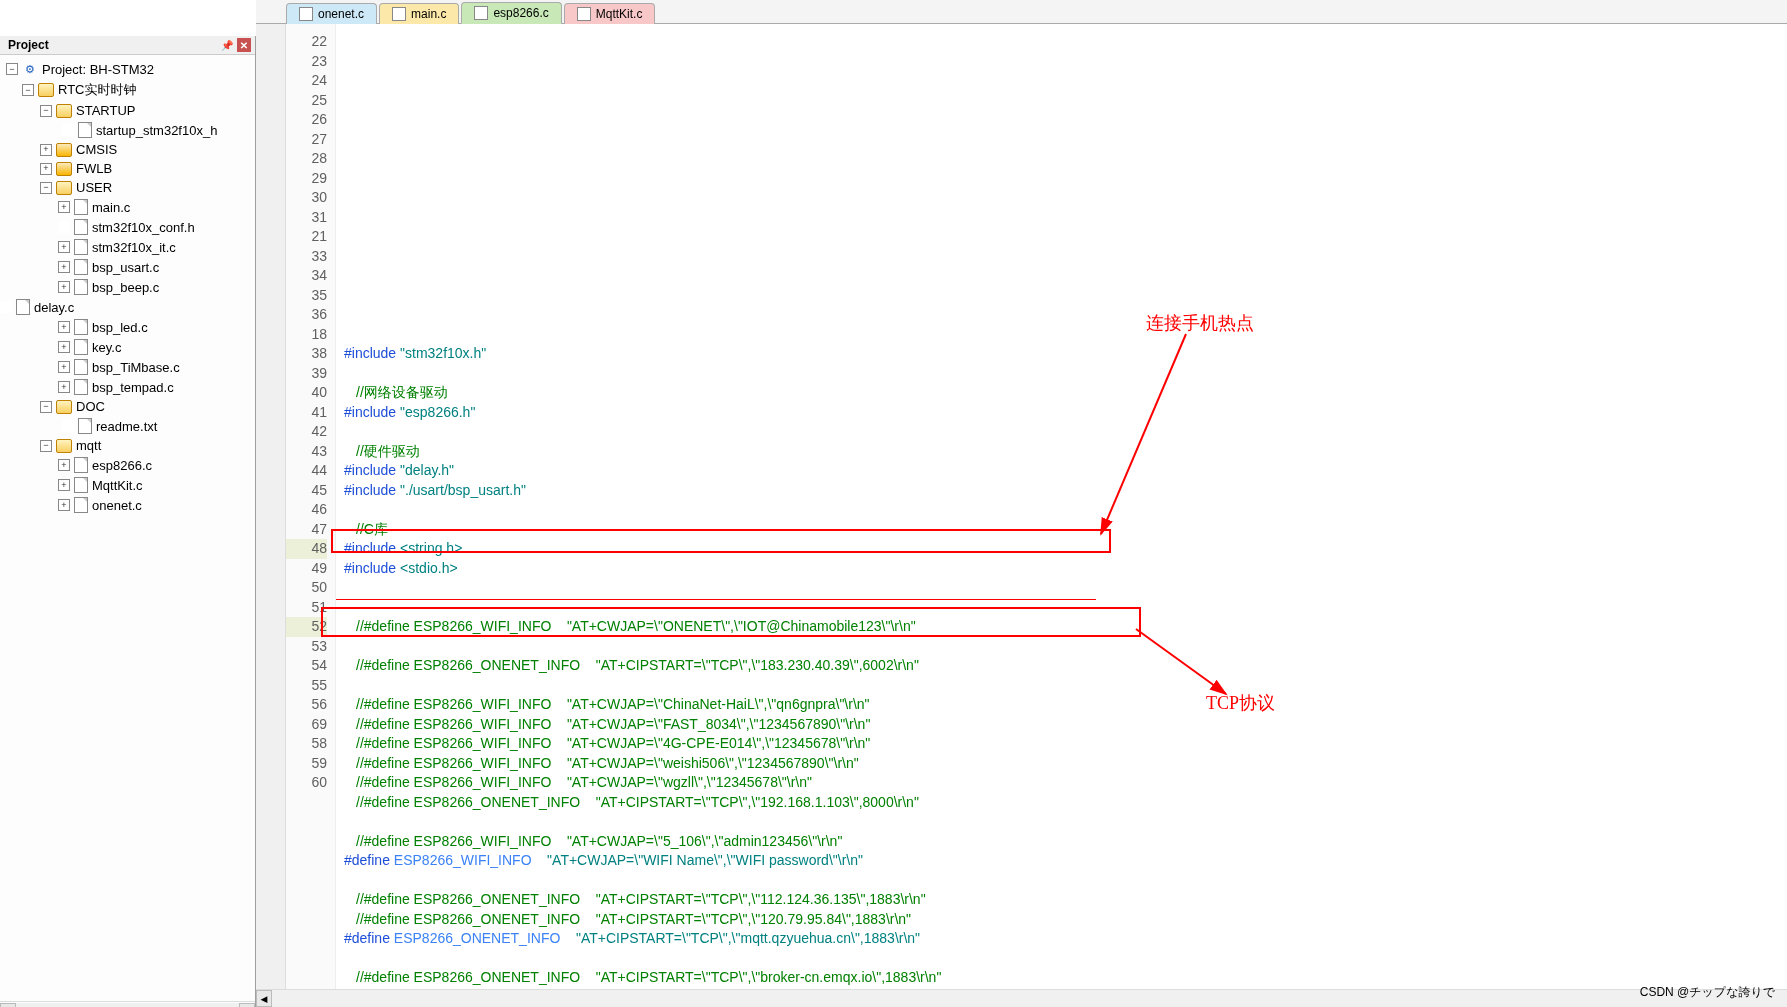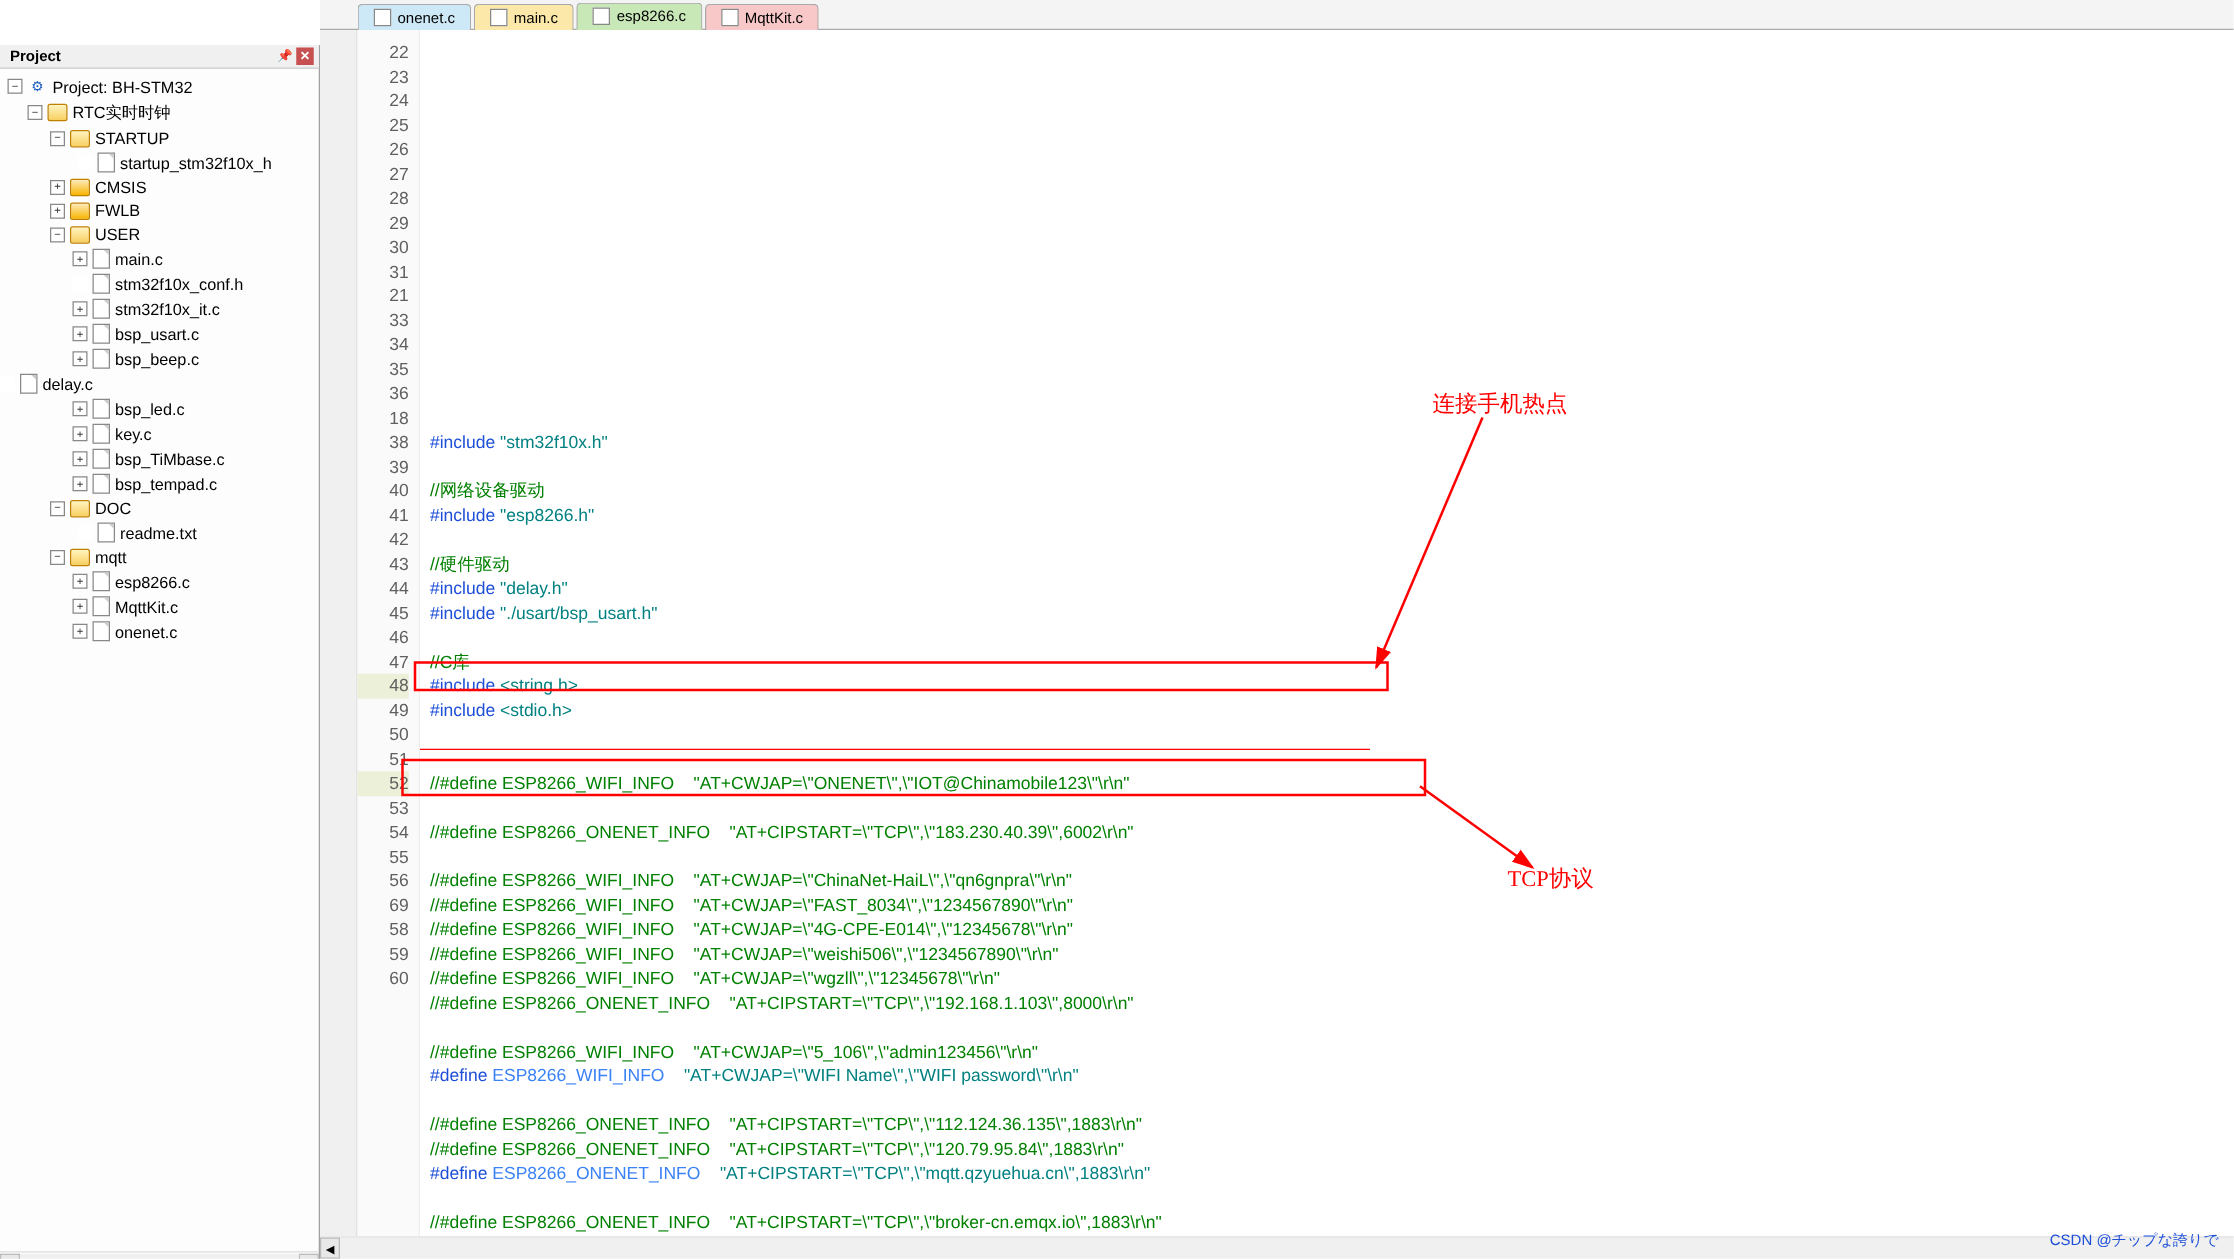--- a/index.html
+++ b/index.html
@@ -41,31 +41,31 @@
 .tab-main { background: #fce8a8; }
 .tab-esp { background: #c8e8b8; border-bottom: 1px solid #c8e8b8; }
 .tab-mqtt { background: #f8c8c8; }
 
 .code-area { flex: 1; display: flex; font-family: Consolas, monospace; font-size: 14px; overflow: hidden; background: #fff; position: relative; }
 .gutter-bg { width: 30px; background: #f0f0f0; border-right: 1px solid #ddd; }
 .line-numbers { width: 50px; text-align: right; padding: 8px 8px 0 0; color: #606060; background: #fafafa; border-right: 1px solid #eee; line-height: 19.5px; }
 .line-numbers div { height: 19.5px; }
 .code-content { flex: 1; padding: 8px 0 16px 8px; line-height: 19.5px; white-space: pre; position: relative; }
 .code-line { height: 19.5px; }
-.comment { color: #008000; }
+.comment { color: #008000; margin-left: 12px; }
 .preproc { color: #1d4ed8; }
 .string { color: #008080; }
 .ident { color: #3b82f6; }
 
 
 .red-box { position: absolute; border: 2px solid red; pointer-events: none; }
 .annotation-text { position: absolute; color: red; font-size: 18px; font-weight: 500; font-family: "Microsoft YaHei"; }
 .arrow-svg { position: absolute; pointer-events: none; }
 
-.watermark { position: absolute; bottom: 6px; right: 12px; font-size: 12px; color: #1d4ed8; font-family: Arial; }
+.watermark { position: absolute; bottom: 6px; right: 12px; font-size: 12px; color: #000000; font-family: Arial; }
 
 .hscroll { height: 18px; background: #f0f0f0; border-top: 1px solid #ddd; display: flex; }
 .hscroll .arrow { width: 16px; background: #e8e8e8; border: 1px solid #bbb; display: flex; align-items: center; justify-content: center; font-size: 9px; cursor: pointer; }
 .hscroll .track { flex: 1; }
 
 .ln-hl { background: #ecf0d8; display: block; width: 100%; }
 </style>
 </head>
 <body>
 

